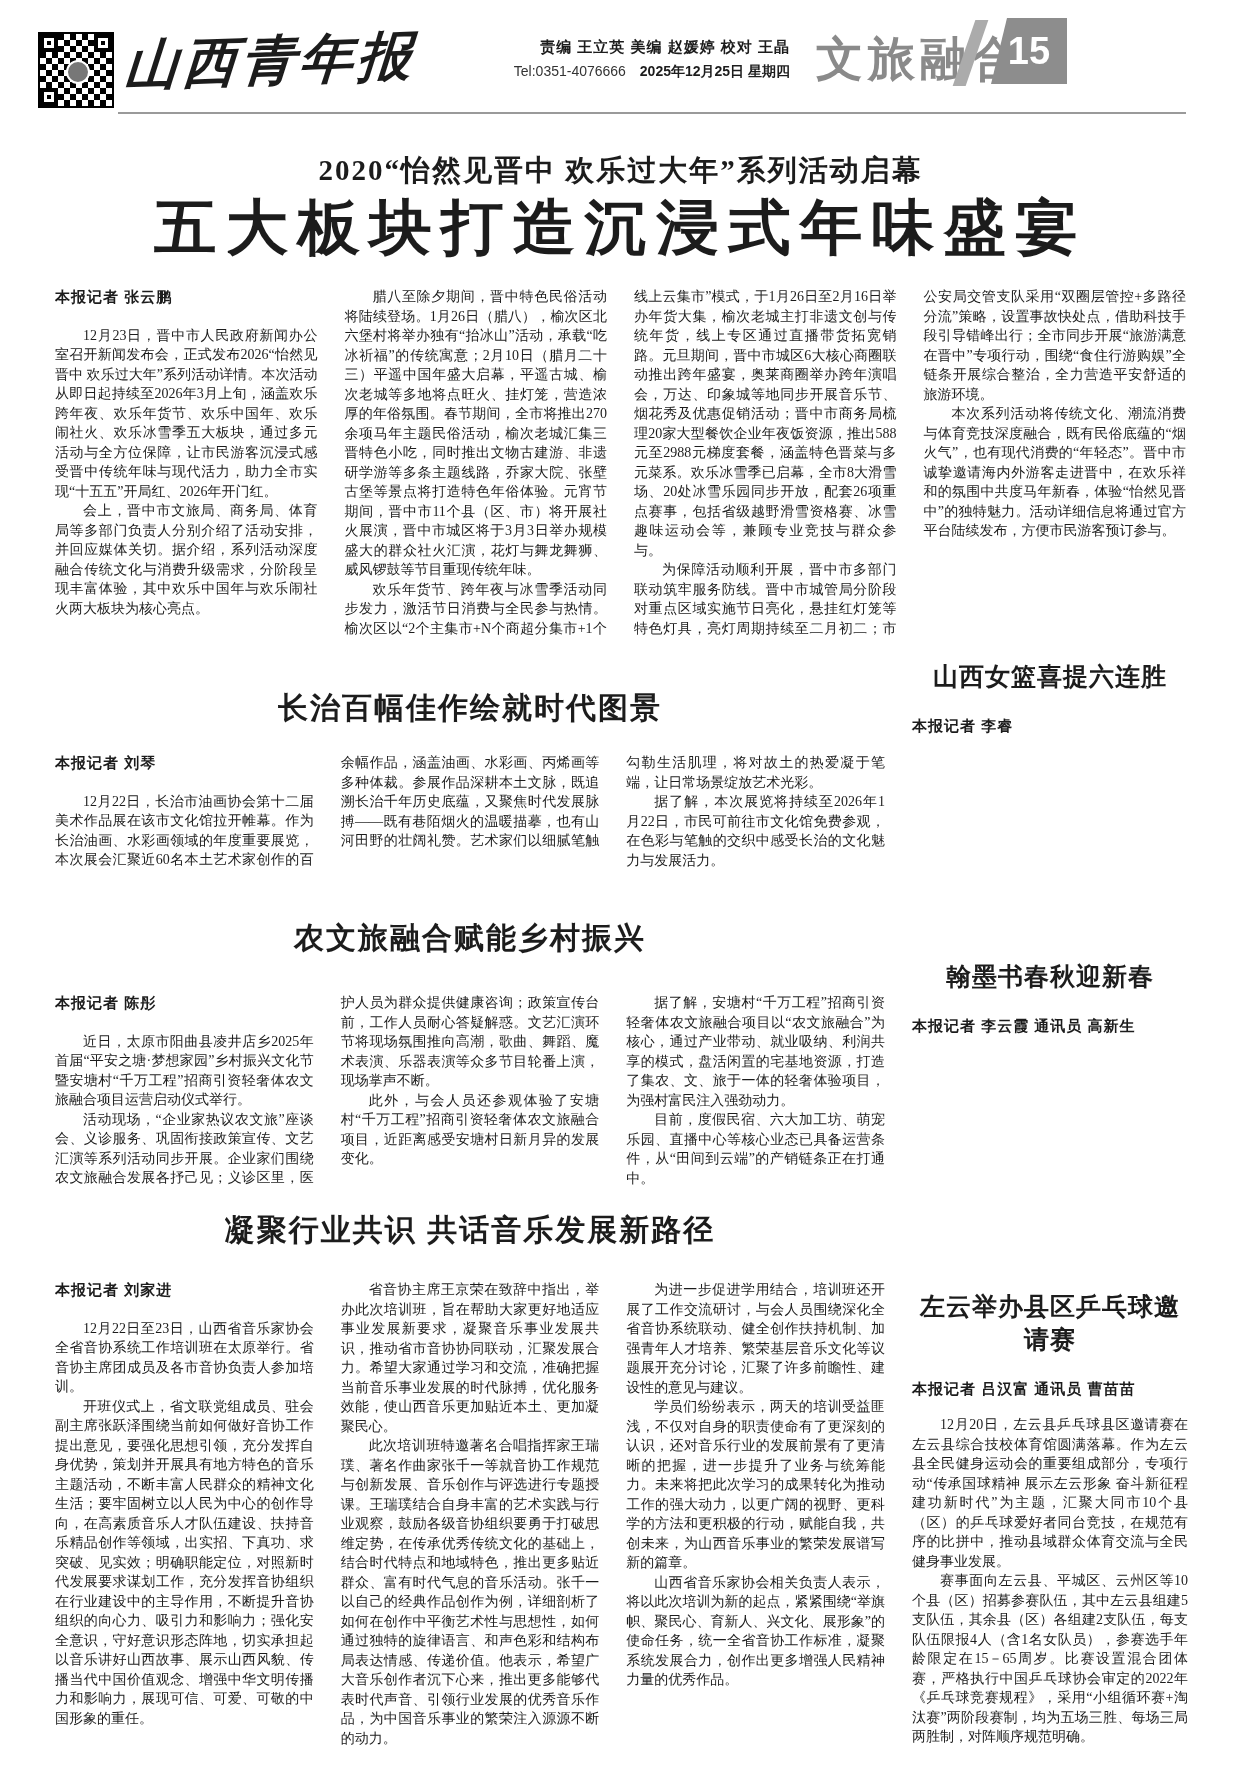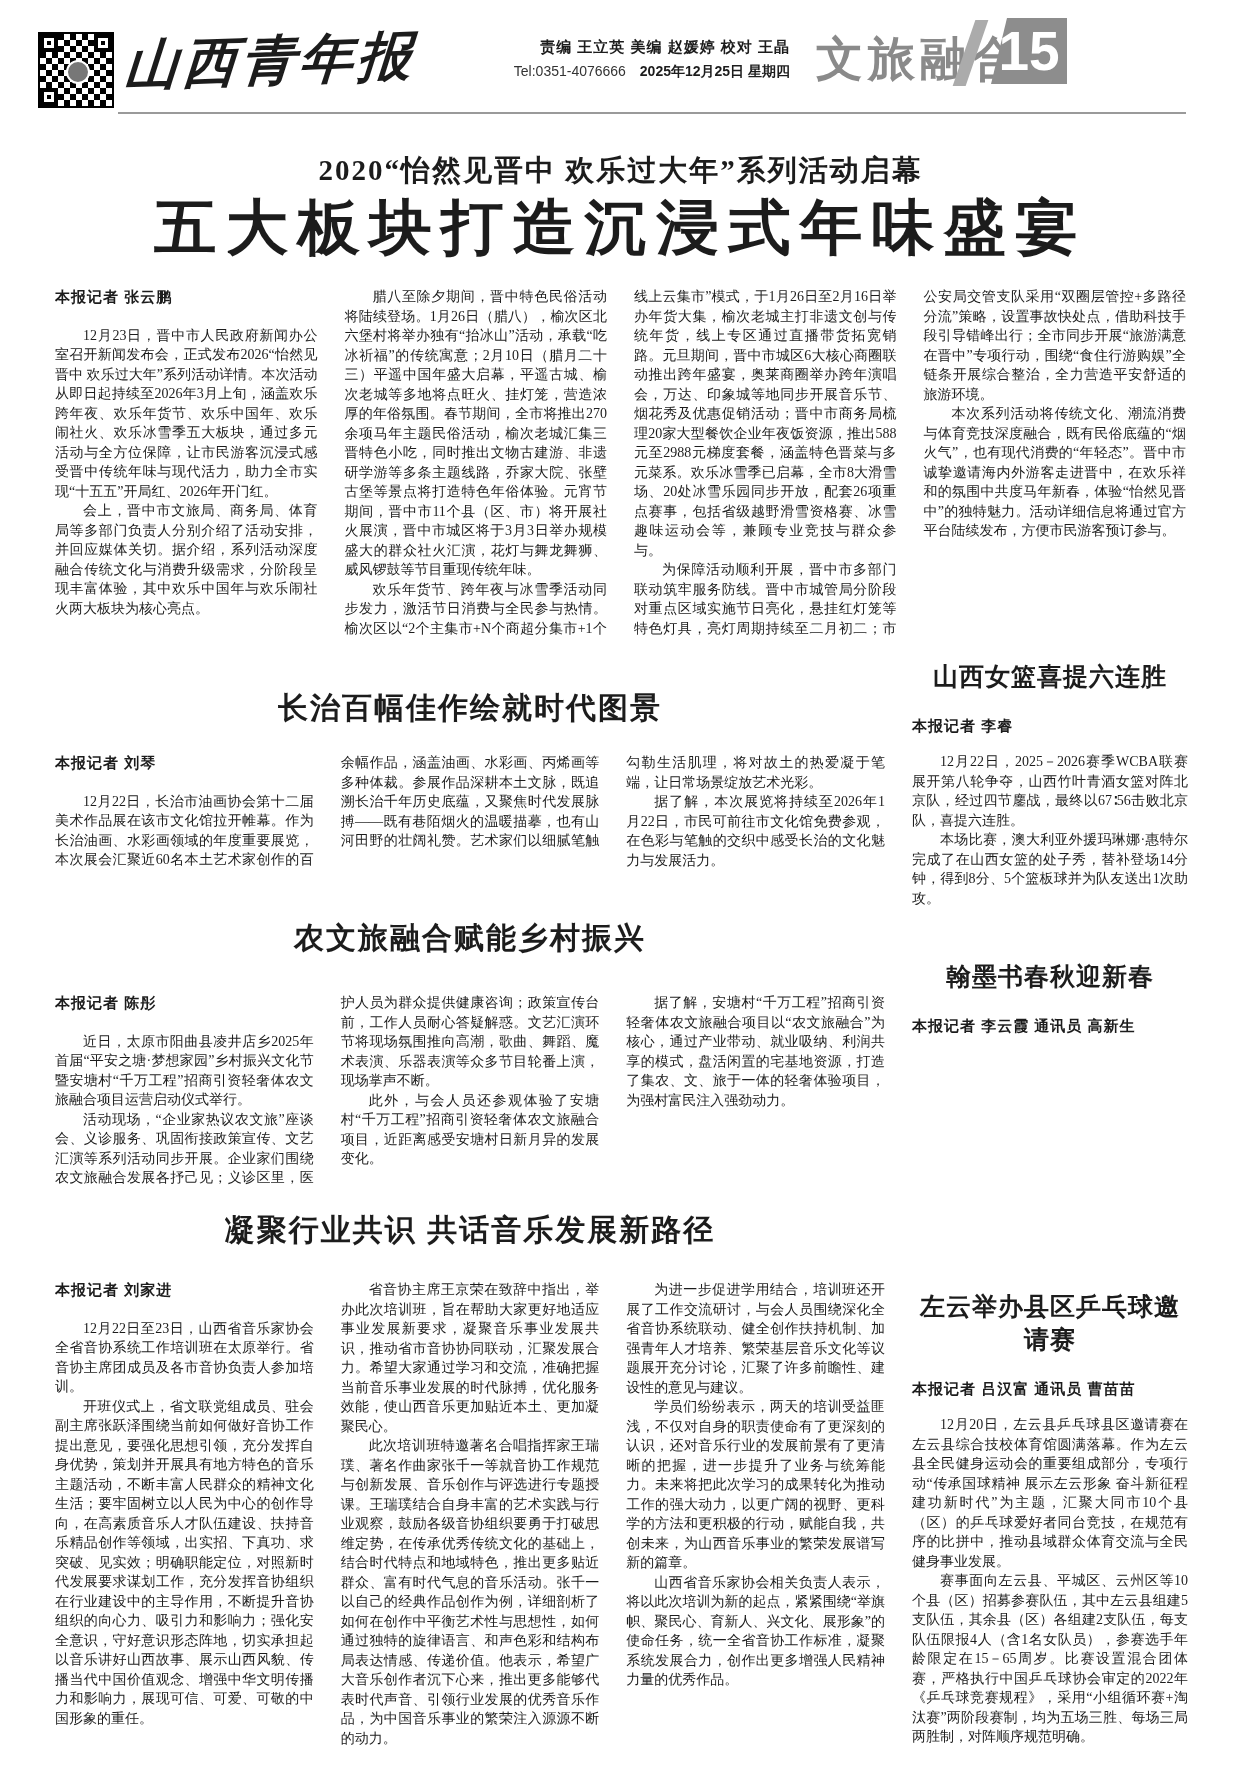--- a/index.html
+++ b/index.html
@@ -25,21 +25,21 @@
   .editors{position:absolute;left:420px;top:38px;width:370px;text-align:right;
       font-weight:bold;font-size:15px;letter-spacing:1px;}
   .telline{position:absolute;left:370px;top:63px;width:420px;text-align:right;font-size:14px;}
   .telline .tel{color:#333;}
   .telline .date{font-weight:bold;margin-left:10px;}
   .section-name{position:absolute;left:816px;top:28px;font-size:47px;color:#8a8a8a;
       font-weight:bold;letter-spacing:5px;}
   .slash{position:absolute;left:964px;top:20px;width:13px;height:66px;background:#ababab;
       transform:skewX(-19deg);}
   .page-box{position:absolute;left:991px;top:18px;width:76px;height:66px;background:#8d8d8d;
-      color:#fff;font-weight:bold;font-size:55px;text-align:center;line-height:66px;
+      color:#fff;font-weight:bold;font-size:38px;text-align:center;line-height:66px;
       clip-path:polygon(16px 0,100% 0,100% 100%,0 100%);}
   .header-rule{position:absolute;left:118px;top:112px;width:1068px;height:2px;background:#9a9a9a;}
 
   
   .kicker{position:absolute;left:55px;top:151px;width:1131px;text-align:center;
       font-weight:bold;font-size:29px;letter-spacing:2px;}
   .lead-headline{position:absolute;left:55px;top:188px;width:1131px;text-align:center;
       font-weight:900;font-size:60px;letter-spacing:9px;transform:scaleX(1.04);transform-origin:center;}
   .sec-headline{position:absolute;left:55px;width:830px;text-align:center;
       font-weight:900;font-size:30px;letter-spacing:2px;}
@@ -112,20 +112,21 @@
 
 <article>
   <div class="sec-headline sans" style="top:918px;">农文旅融合赋能乡村振兴</div>
   <section class="cols nw-cols">
     <div class="byline">本报记者 陈彤</div>
     <div>
         <p>近日，太原市阳曲县凌井店乡2025年首届“平安之塘·梦想家园”乡村振兴文化节暨安塘村“千万工程”招商引资轻奢体农文旅融合项目运营启动仪式举行。</p>
         <p>活动现场，“企业家热议农文旅”座谈会、义诊服务、巩固衔接政策宣传、文艺汇演等系列活动同步开展。企业家们围绕农文旅融合发展各抒己见；义诊区里，医护人员为群众提供健康咨询；政策宣传台前，工作人员耐心答疑解惑。文艺汇演环节将现场氛围推向高潮，歌曲、舞蹈、魔术表演、乐器表演等众多节目轮番上演，现场掌声不断。</p>
         <p>此外，与会人员还参观体验了安塘村“千万工程”招商引资轻奢体农文旅融合项目，近距离感受安塘村日新月异的发展变化。</p>
         <p>据了解，安塘村“千万工程”招商引资轻奢体农文旅融合项目以“农文旅融合”为核心，通过产业带动、就业吸纳、利润共享的模式，盘活闲置的宅基地资源，打造了集农、文、旅于一体的轻奢体验项目，为强村富民注入强劲动力。</p>
+        <p>目前，度假民宿、六大加工坊、萌宠乐园、直播中心等核心业态已具备运营条件，从“田间到云端”的产销链条正在打通中。</p>
       </div>
   </section>
 </article>
 
 <article>
   <div class="sec-headline sans" style="top:1210px;">凝聚行业共识 共话音乐发展新路径</div>
   <section class="cols nj-cols">
     <div class="byline">本报记者 刘家进</div>
     <div>
         <p>12月22日至23日，山西省音乐家协会全省音协系统工作培训班在太原举行。省音协主席团成员及各市音协负责人参加培训。</p>
@@ -135,24 +136,20 @@
         <p>为进一步促进学用结合，培训班还开展了工作交流研讨，与会人员围绕深化全省音协系统联动、健全创作扶持机制、加强青年人才培养、繁荣基层音乐文化等议题展开充分讨论，汇聚了许多前瞻性、建设性的意见与建议。</p>
         <p>学员们纷纷表示，两天的培训受益匪浅，不仅对自身的职责使命有了更深刻的认识，还对音乐行业的发展前景有了更清晰的把握，进一步提升了业务与统筹能力。未来将把此次学习的成果转化为推动工作的强大动力，以更广阔的视野、更科学的方法和更积极的行动，赋能自我，共创未来，为山西音乐事业的繁荣发展谱写新的篇章。</p>
         <p>山西省音乐家协会相关负责人表示，将以此次培训为新的起点，紧紧围绕“举旗帜、聚民心、育新人、兴文化、展形象”的使命任务，统一全省音协工作标准，凝聚系统发展合力，创作出更多增强人民精神力量的优秀作品。</p>
       </div>
   </section>
 </article>
 
 <article class="side-article" style="top:660px;">
   <div class="side-headline sans">山西女篮喜提六连胜</div>
   <div class="byline">本报记者 李睿</div>
-  <div class="side-body">
-      <p>12月22日，2025－2026赛季WCBA联赛展开第八轮争夺，山西竹叶青酒女篮对阵北京队，经过四节鏖战，最终以67∶56击败北京队，喜提六连胜。</p>
-      <p>本场比赛，澳大利亚外援玛琳娜·惠特尔完成了在山西女篮的处子秀，替补登场14分钟，得到8分、5个篮板球并为队友送出1次助攻。</p>
-    </div>
 </article>
 
 <article class="side-article" style="top:960px;">
   <div class="side-headline sans">翰墨书春秋迎新春</div>
   <div class="byline">本报记者 李云霞 通讯员 高新生</div>
 </article>
 
 <article class="side-article" style="top:1290px;">
   <div class="side-headline sans">左云举办县区乒乓球邀请赛</div>
   <div class="byline">本报记者 吕汉富 通讯员 曹苗苗</div>

